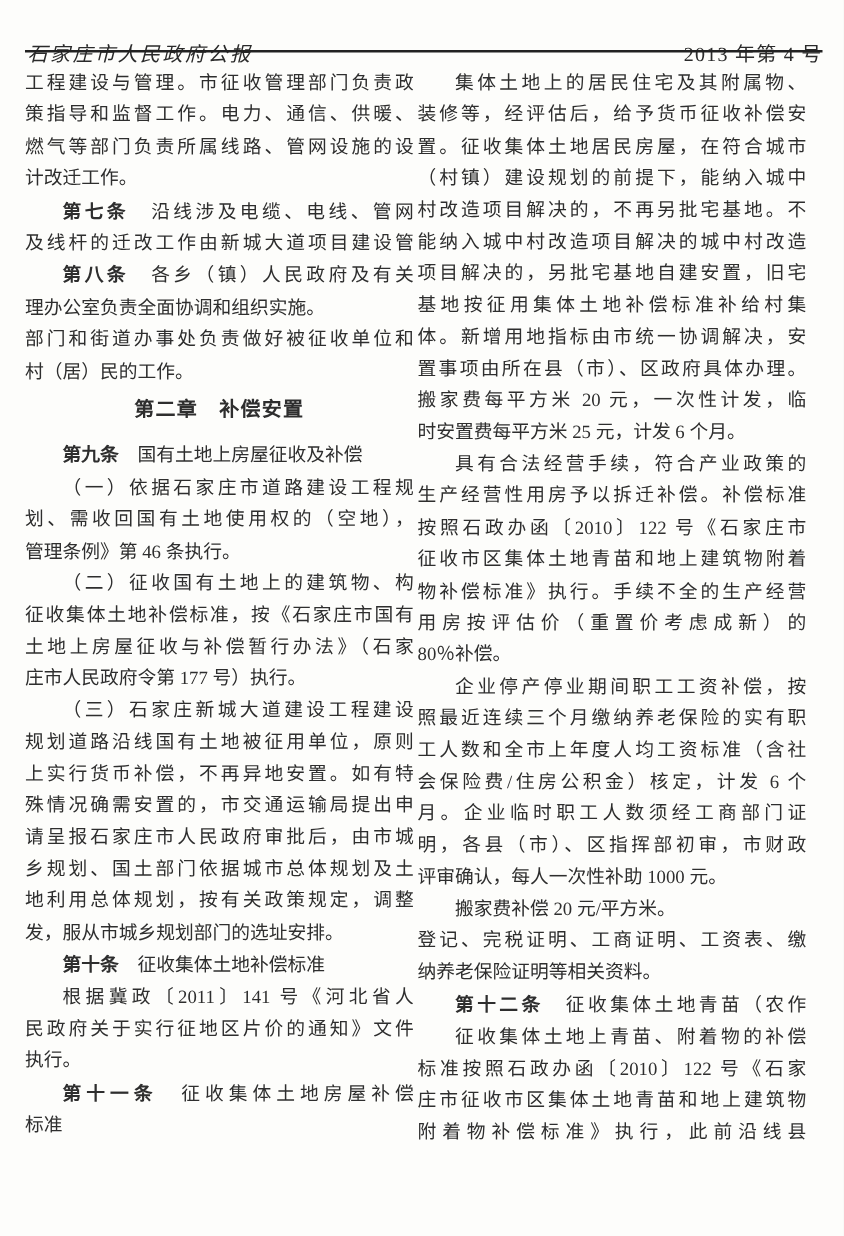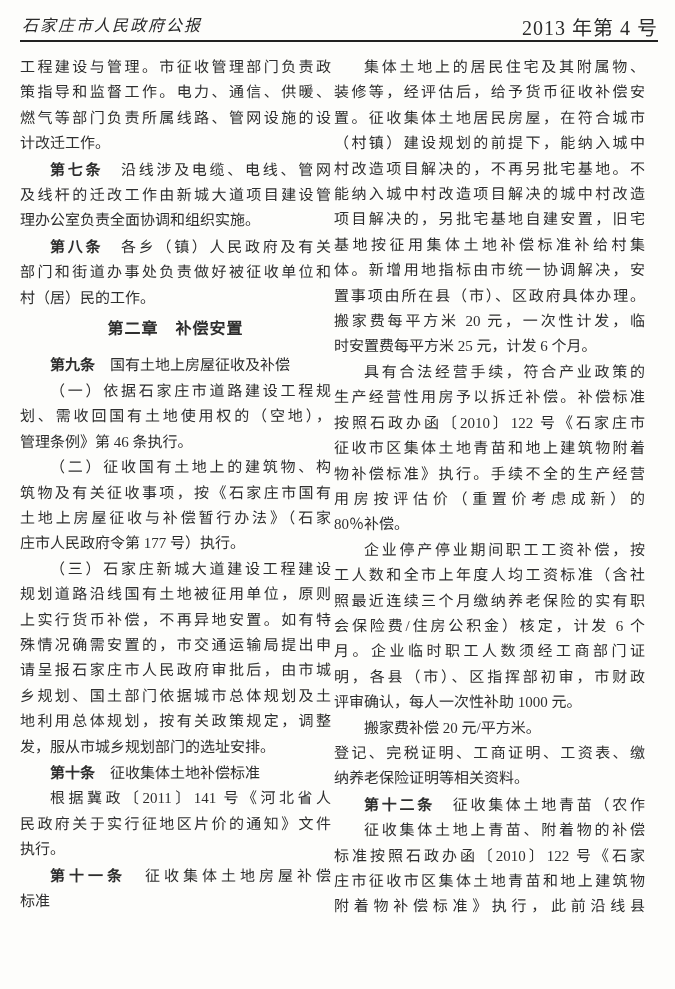--- a/index.html
+++ b/index.html
@@ -11,32 +11,32 @@
   .page {
     position: relative;
     width: 675px; height: 989px;
     background: #fdfdfb;
     overflow: hidden;
     color: #2e2e2e;
   }
   
   .running-header {
     position: absolute;
-    left: 20px; top: 12px; width: 638px; height: 22px;
+    left: 20px; top: 30px; width: 638px; height: 22px;
   }
   .pub-title {
     position: absolute; left: 2px; top: 0;
     font-family: "Liberation Serif", "DejaVu Serif", serif;
     font-style: italic;
     font-size: 16px; letter-spacing: 2px;
     color: #2a2a2a;
   }
   .issue-no {
     position: absolute; right: 0; top: 0;
-    font-size: 20px; letter-spacing: 1px;
+    font-size: 16px; letter-spacing: 1px;
     color: #2a2a2a;
   }
   .header-rule {
     position: absolute;
     left: 20px; top: 40px; width: 638px; height: 2px;
     background: #222;
   }
   
   .column {
     position: absolute; top: 55px; width: 311px;
@@ -86,31 +86,31 @@
   </div>
   <div class="header-rule"></div>
 
   <div class="column left">
       <div class="line fill"><span>工程建设与管理。市征收管理部门负责政</span></div>
       <div class="line fill"><span>策指导和监督工作。电力、通信、供暖、</span></div>
       <div class="line fill"><span>燃气等部门负责所属线路、管网设施的设</span></div>
       <div class="line"><span>计改迁工作。</span></div>
       <div class="line indent fill"><span class="term">第七条</span><span>　沿线涉及电缆、电线、管网</span></div>
       <div class="line fill"><span>及线杆的迁改工作由新城大道项目建设管</span></div>
+      <div class="line indent fill"><span class="term">第八条</span><span>　各乡（镇）人民政府及有关</span></div>
       <div class="line"><span>理办公室负责全面协调和组织实施。</span></div>
-      <div class="line indent fill"><span class="term">第八条</span><span>　各乡（镇）人民政府及有关</span></div>
       <div class="line fill"><span>部门和街道办事处负责做好被征收单位和</span></div>
       <div class="line"><span>村（居）民的工作。</span></div>
       <div class="line heading"><span>第二章　补偿安置</span></div>
       <div class="line indent"><span class="term">第九条</span><span>　国有土地上房屋征收及补偿</span></div>
       <div class="line indent fill"><span>（一）依据石家庄市道路建设工程规</span></div>
       <div class="line fill"><span>划、需收回国有土地使用权的（空地），</span></div>
       <div class="line"><span>管理条例》第 46 条执行。</span></div>
       <div class="line indent fill"><span>（二）征收国有土地上的建筑物、构</span></div>
-      <div class="line fill"><span>筑物及有关征收事项，按《石家庄市国有</span></div>
+      <div class="line fill"><span>征收集体土地补偿标准，按《石家庄市国有</span></div>
       <div class="line fill"><span>土地上房屋征收与补偿暂行办法》（石家</span></div>
       <div class="line"><span>庄市人民政府令第 177 号）执行。</span></div>
       <div class="line indent fill"><span>（三）石家庄新城大道建设工程建设</span></div>
       <div class="line fill"><span>规划道路沿线国有土地被征用单位，原则</span></div>
       <div class="line fill"><span>上实行货币补偿，不再异地安置。如有特</span></div>
       <div class="line fill"><span>殊情况确需安置的，市交通运输局提出申</span></div>
       <div class="line fill"><span>请呈报石家庄市人民政府审批后，由市城</span></div>
       <div class="line fill"><span>乡规划、国土部门依据城市总体规划及土</span></div>
       <div class="line fill"><span>地利用总体规划，按有关政策规定，调整</span></div>
       <div class="line"><span>发，服从市城乡规划部门的选址安排。</span></div>
@@ -136,22 +136,22 @@
       <div class="line fill"><span>搬家费每平方米 20 元，一次性计发，临</span></div>
       <div class="line"><span>时安置费每平方米 25 元，计发 6 个月。</span></div>
       <div class="line indent fill"><span>具有合法经营手续，符合产业政策的</span></div>
       <div class="line fill"><span>生产经营性用房予以拆迁补偿。补偿标准</span></div>
       <div class="line fill"><span>按照石政办函〔2010〕122 号《石家庄市</span></div>
       <div class="line fill"><span>征收市区集体土地青苗和地上建筑物附着</span></div>
       <div class="line fill"><span>物补偿标准》执行。手续不全的生产经营</span></div>
       <div class="line fill"><span>用房按评估价（重置价考虑成新）的</span></div>
       <div class="line"><span>80％补偿。</span></div>
       <div class="line indent fill"><span>企业停产停业期间职工工资补偿，按</span></div>
+      <div class="line fill"><span>照最近连续三个月缴纳养老保险的实有职</span></div>
       <div class="line fill"><span>工人数和全市上年度人均工资标准（含社</span></div>
-      <div class="line fill"><span>照最近连续三个月缴纳养老保险的实有职</span></div>
       <div class="line fill"><span>会保险费/住房公积金）核定，计发 6 个</span></div>
       <div class="line fill"><span>月。企业临时职工人数须经工商部门证</span></div>
       <div class="line fill"><span>明，各县（市）、区指挥部初审，市财政</span></div>
       <div class="line"><span>评审确认，每人一次性补助 1000 元。</span></div>
       <div class="line indent"><span>搬家费补偿 20 元/平方米。</span></div>
       <div class="line fill"><span>登记、完税证明、工商证明、工资表、缴</span></div>
       <div class="line"><span>纳养老保险证明等相关资料。</span></div>
       <div class="line indent fill"><span class="term">第十二条</span><span>　征收集体土地青苗（农作</span></div>
       <div class="line indent fill"><span>征收集体土地上青苗、附着物的补偿</span></div>
       <div class="line fill"><span>标准按照石政办函〔2010〕122 号《石家</span></div>

